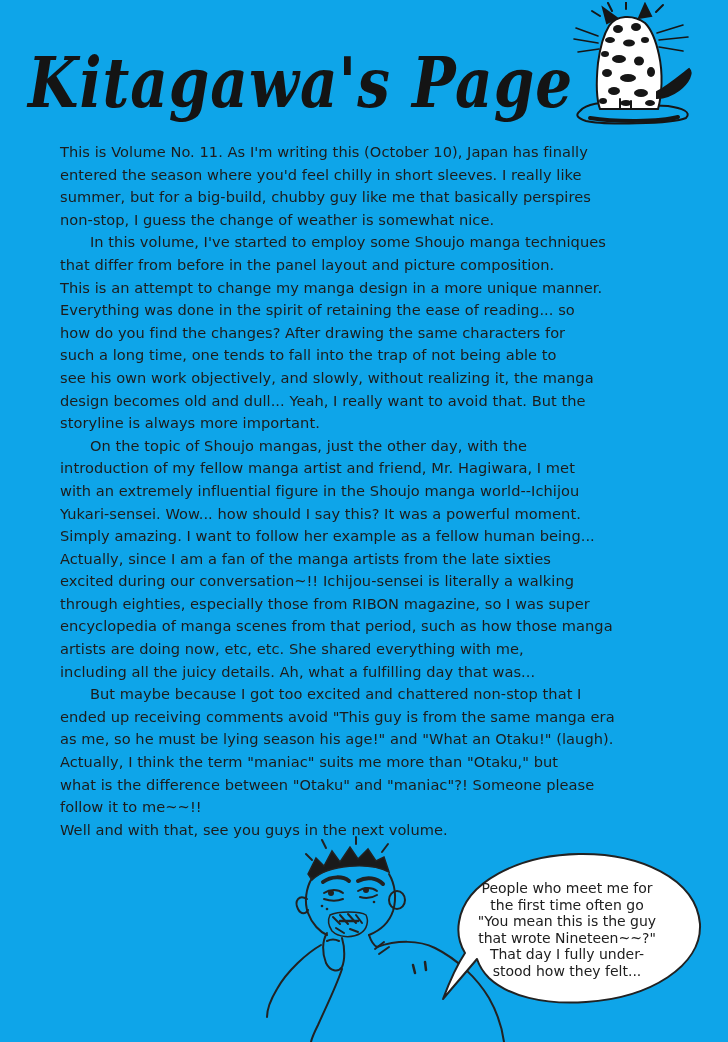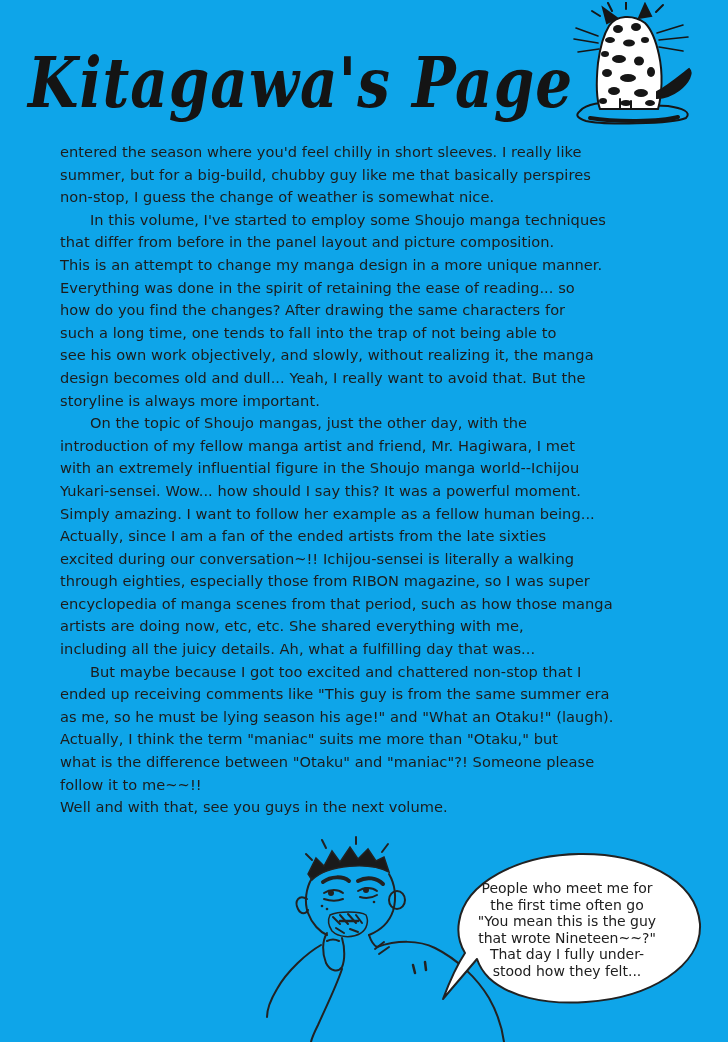--- a/index.html
+++ b/index.html
@@ -93,45 +93,46 @@
       <ellipse cx="58" cy="76" rx="8" ry="4"></ellipse>
       <ellipse cx="44" cy="89" rx="6" ry="4"></ellipse>
       <ellipse cx="71" cy="91" rx="7" ry="4"></ellipse>
       <ellipse cx="56" cy="101" rx="6" ry="3"></ellipse>
       <ellipse cx="33" cy="99" rx="4" ry="3"></ellipse>
       <ellipse cx="80" cy="101" rx="5" ry="3"></ellipse>
     </g>
   </svg>
 
   <div class="body-text">
+      <div class="line">This is Volume No. 11. As I'm writing this (October 10), Japan has finally</div>
       <div class="line">entered the season where you'd feel chilly in short sleeves. I really like</div>
       <div class="line">summer, but for a big-build, chubby guy like me that basically perspires</div>
       <div class="line">non-stop, I guess the change of weather is somewhat nice.</div>
       <div class="line indent">In this volume, I've started to employ some Shoujo manga techniques</div>
       <div class="line">that differ from before in the panel layout and picture composition.</div>
       <div class="line">This is an attempt to change my manga design in a more unique manner.</div>
       <div class="line">Everything was done in the spirit of retaining the ease of reading... so</div>
       <div class="line">how do you find the changes? After drawing the same characters for</div>
       <div class="line">such a long time, one tends to fall into the trap of not being able to</div>
       <div class="line">see his own work objectively, and slowly, without realizing it, the manga</div>
       <div class="line">design becomes old and dull... Yeah, I really want to avoid that. But the</div>
       <div class="line">storyline is always more important.</div>
       <div class="line indent">On the topic of Shoujo mangas, just the other day, with the</div>
       <div class="line">introduction of my fellow manga artist and friend, Mr. Hagiwara, I met</div>
       <div class="line">with an extremely influential figure in the Shoujo manga world--Ichijou</div>
       <div class="line">Yukari-sensei. Wow... how should I say this? It was a powerful moment.</div>
       <div class="line">Simply amazing. I want to follow her example as a fellow human being...</div>
-      <div class="line">Actually, since I am a fan of the ended artists from the late sixties</div>
+      <div class="line">Actually, since I am a fan of the manga artists from the late sixties</div>
       <div class="line">excited during our conversation~!! Ichijou-sensei is literally a walking</div>
       <div class="line">through eighties, especially those from RIBON magazine, so I was super</div>
       <div class="line">encyclopedia of manga scenes from that period, such as how those manga</div>
       <div class="line">artists are doing now, etc, etc. She shared everything with me,</div>
       <div class="line">including all the juicy details. Ah, what a fulfilling day that was...</div>
       <div class="line indent">But maybe because I got too excited and chattered non-stop that I</div>
-      <div class="line">ended up receiving comments like "This guy is from the same summer era</div>
+      <div class="line">ended up receiving comments avoid "This guy is from the same manga era</div>
       <div class="line">as me, so he must be lying season his age!" and "What an Otaku!" (laugh).</div>
       <div class="line">Actually, I think the term "maniac" suits me more than "Otaku," but</div>
       <div class="line">what is the difference between "Otaku" and "maniac"?! Someone please</div>
       <div class="line">follow it to me~~!!</div>
       <div class="line">Well and with that, see you guys in the next volume.</div>
     </div>
 
   <svg class="portrait-illustration" viewBox="0 0 302 206" xmlns="http://www.w3.org/2000/svg">
     <g stroke="#222222" stroke-width="2" fill="none" stroke-linecap="round">
 

